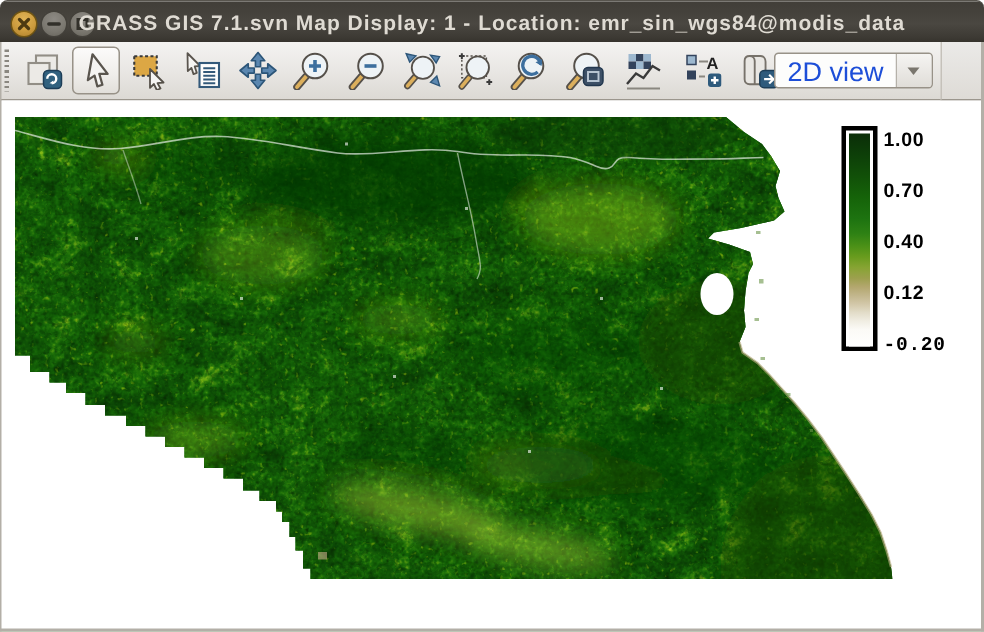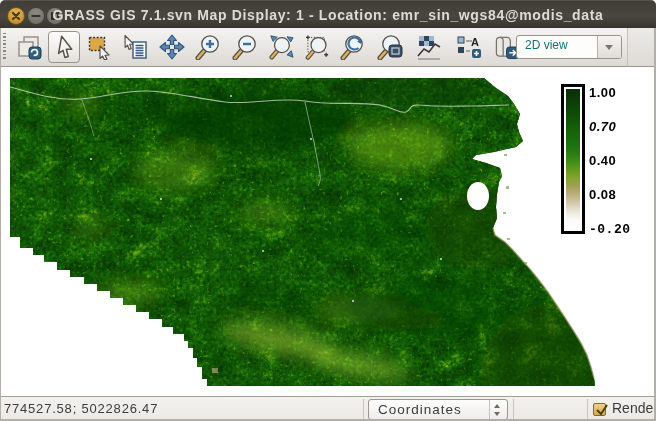--- a/index.html
+++ b/index.html
@@ -23,21 +23,21 @@
 #toolbar-right{position:absolute;left:627px;top:28px;width:29px;height:38px;
   background:linear-gradient(#ebeae8 0,#dedbd6 100%);border-bottom:1px solid #9b968d;border-left:1px solid #c5c1ba;}
 #grip{position:absolute;left:3px;top:33px;width:4px;height:28px;
   background:repeating-linear-gradient(#8a8780 0,#8a8780 1.5px,transparent 1.5px,transparent 3.5px);width:3px;}
 .ticon{position:absolute;top:34px;width:26px;height:26px;}
 #selbtn{position:absolute;left:48px;top:31px;width:32px;height:32px;border:1px solid #989288;
   border-radius:4px;background:linear-gradient(#fcfbfa 0,#efedea 60%,#e2dfda 100%);box-sizing:border-box;}
 
 #combo2d{position:absolute;left:516px;top:35px;width:106px;height:24px;border:1px solid #989288;border-radius:3px;
   background:#fdfdfc;box-sizing:border-box;}
-#combo2d .txt{position:absolute;left:8px;top:2px;font-size:12px;color:#0f766e;}
+#combo2d .txt{position:absolute;left:8px;top:2px;font-size:18px;color:#1d4ed8;}
 #combo2d .btn{position:absolute;right:0;top:0;width:23px;height:22px;border-left:1px solid #b5b1a9;
   background:linear-gradient(#f5f4f2 0,#e0ddd8 100%);border-radius:0 2px 2px 0;}
 #combo2d .btn:after{content:"";position:absolute;left:7px;top:9px;border-left:4.5px solid transparent;
   border-right:4.5px solid transparent;border-top:5px solid #7a766e;}
 
 #canvas{position:absolute;left:1px;top:67px;width:653px;height:328px;background:#ffffff;}
 #mapsvg{position:absolute;left:9px;top:11px;}
 
 #borders{position:absolute;left:0;top:28px;width:656px;height:393px;
   border-left:1px solid #b3afa7;border-right:2px solid #b3afa7;border-bottom:2px solid #b3afa7;box-sizing:border-box;pointer-events:none;}
@@ -298,36 +298,20 @@
         <rect x="493" y="134" width="3" height="2"></rect>
           <rect x="497" y="160" width="3" height="2"></rect>
         <rect x="514" y="184" width="3" height="2"></rect>
           <rect x="530" y="208" width="2" height="2"></rect>
       </g>
     </svg>
     <div id="legend">
         <div class="grad"></div>
       </div>
     <div class="leglab" style="top:18px;">1.00</div>
-    <div class="leglab" style="top:52px;font-style:italic;">0.70</div>
+    <div class="leglab" style="top:52px;">0.70</div>
     <div class="leglab" style="top:86px;">0.40</div>
-    <div class="leglab" style="top:120px;">0.08</div>
+    <div class="leglab" style="top:120px;">0.12</div>
     <div class="leglab" style="top:155px;font-family:Liberation Mono, monospace;">-0.20</div>
   </div>
 
-  <div id="statusbar">
-    <div id="coords">774527.58; 5022826.47</div>
-    <div id="sep1"></div>
-    <div id="combo-coord">
-        <span class="txt">Coordinates</span>
-        <span class="spin"></span>
-      </div>
-    <div id="sep2"></div>
-    <div id="sep3"></div>
-    <div id="chk">
-        <svg width="18" height="18" viewBox="0 0 18 18">
-          <path d="M4 9 L8 13 L14 4" stroke="#4a3c14" stroke-width="2" fill="none"></path>
-        </svg>
-      </div>
-    <div id="rende">Rende</div>
-  </div>
   <div id="borders"></div>
 </div>
 
 </body></html>

